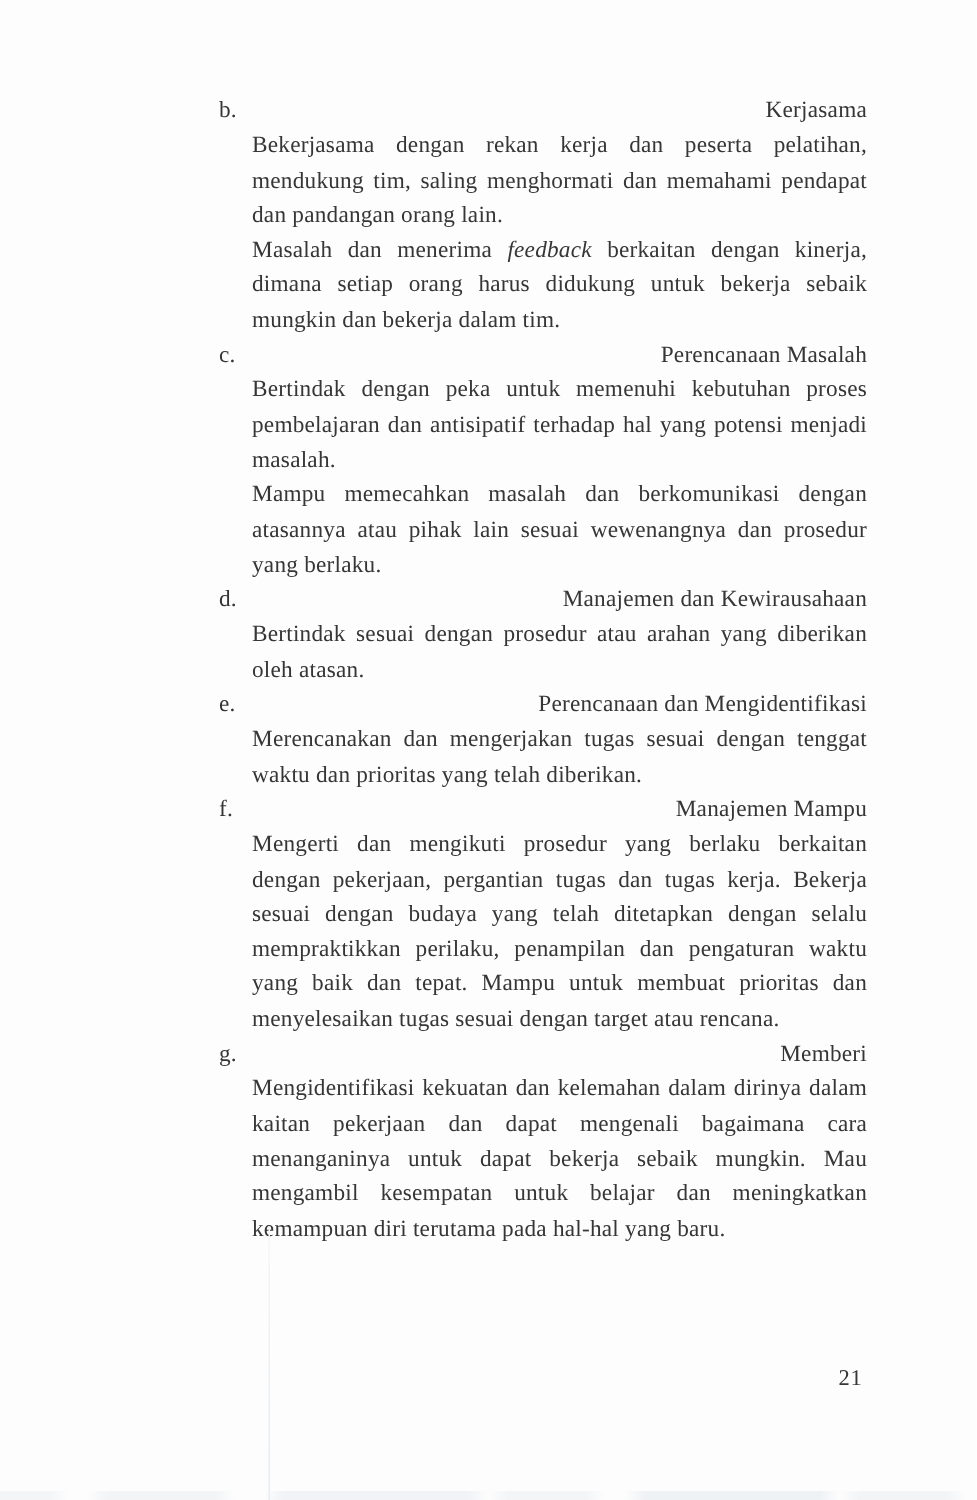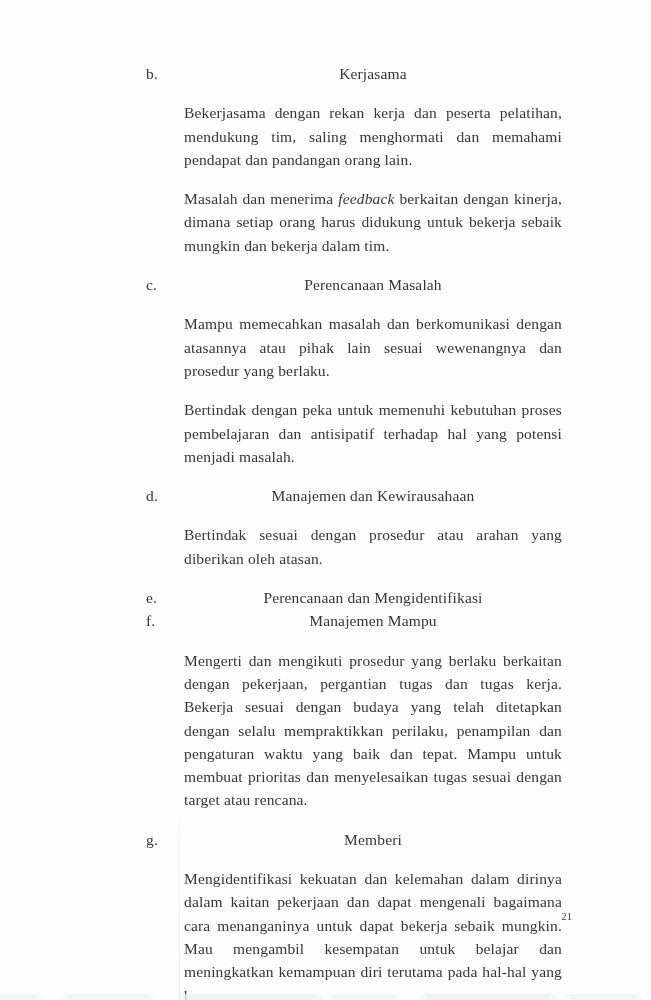--- a/index.html
+++ b/index.html
@@ -15,33 +15,33 @@
     position:absolute;
     left:146px;top:62px;
     width:432px;
     font-size:15.5px;
     line-height:23.3px;
     letter-spacing:0.15px;
   }
   .item{display:flex;}
   .item-label{flex:0 0 22px;width:22px;}
   .item-body{flex:1;min-width:0;}
-  .item-title{text-align:center;}
+  .item-title{text-align:right;}
   .item-body p{
-    margin:16px;
+    margin:0;
     text-align:justify;
     text-justify:inter-word;
   }
   .item-body p em{}
   .page-number{
     position:absolute;
     left:552px;top:911px;
     width:30px;
     text-align:center;
-    font-size:10px;
+    font-size:15px;
     letter-spacing:0.5px;
   }
   .scan-vline{
     position:absolute;
     left:179px;top:818px;
     width:1px;height:182px;
     background:linear-gradient(to bottom,#f4f6f8 0%,#ecEFf1 60%,#e7eaee 100%);
   }
   .scan-bottom-band{
     position:absolute;
@@ -66,35 +66,36 @@
         <div class="item-body">
           <div class="item-title">Kerjasama</div>
           <p><span>Bekerjasama dengan rekan kerja dan peserta pelatihan, mendukung tim, saling menghormati dan memahami pendapat dan pandangan orang lain.</span></p>
           <p><span>Masalah dan menerima </span><em>feedback</em><span> berkaitan dengan kinerja, dimana setiap orang harus didukung untuk bekerja sebaik mungkin dan bekerja dalam tim.</span></p>
         </div>
       </div>
       <div class="item">
         <span class="item-label">c.</span>
         <div class="item-body">
           <div class="item-title">Perencanaan Masalah</div>
+          <p><span>Bertindak dengan peka untuk memenuhi kebutuhan proses pembelajaran dan antisipatif terhadap hal yang potensi menjadi masalah.</span></p>
           <p><span>Mampu memecahkan masalah dan berkomunikasi dengan atasannya atau pihak lain sesuai wewenangnya dan prosedur yang berlaku.</span></p>
-          <p><span>Bertindak dengan peka untuk memenuhi kebutuhan proses pembelajaran dan antisipatif terhadap hal yang potensi menjadi masalah.</span></p>
         </div>
       </div>
       <div class="item">
         <span class="item-label">d.</span>
         <div class="item-body">
           <div class="item-title">Manajemen dan Kewirausahaan</div>
           <p><span>Bertindak sesuai dengan prosedur atau arahan yang diberikan oleh atasan.</span></p>
         </div>
       </div>
       <div class="item">
         <span class="item-label">e.</span>
         <div class="item-body">
           <div class="item-title">Perencanaan dan Mengidentifikasi</div>
+          <p><span>Merencanakan dan mengerjakan tugas sesuai dengan tenggat waktu dan prioritas yang telah diberikan.</span></p>
         </div>
       </div>
       <div class="item">
         <span class="item-label">f.</span>
         <div class="item-body">
           <div class="item-title">Manajemen Mampu</div>
           <p><span>Mengerti dan mengikuti prosedur yang berlaku berkaitan dengan pekerjaan, pergantian tugas dan tugas kerja. Bekerja sesuai dengan budaya yang telah ditetapkan dengan selalu mempraktikkan perilaku, penampilan dan pengaturan waktu yang baik dan tepat. Mampu untuk membuat prioritas dan menyelesaikan tugas sesuai dengan target atau rencana.</span></p>
         </div>
       </div>
       <div class="item">

